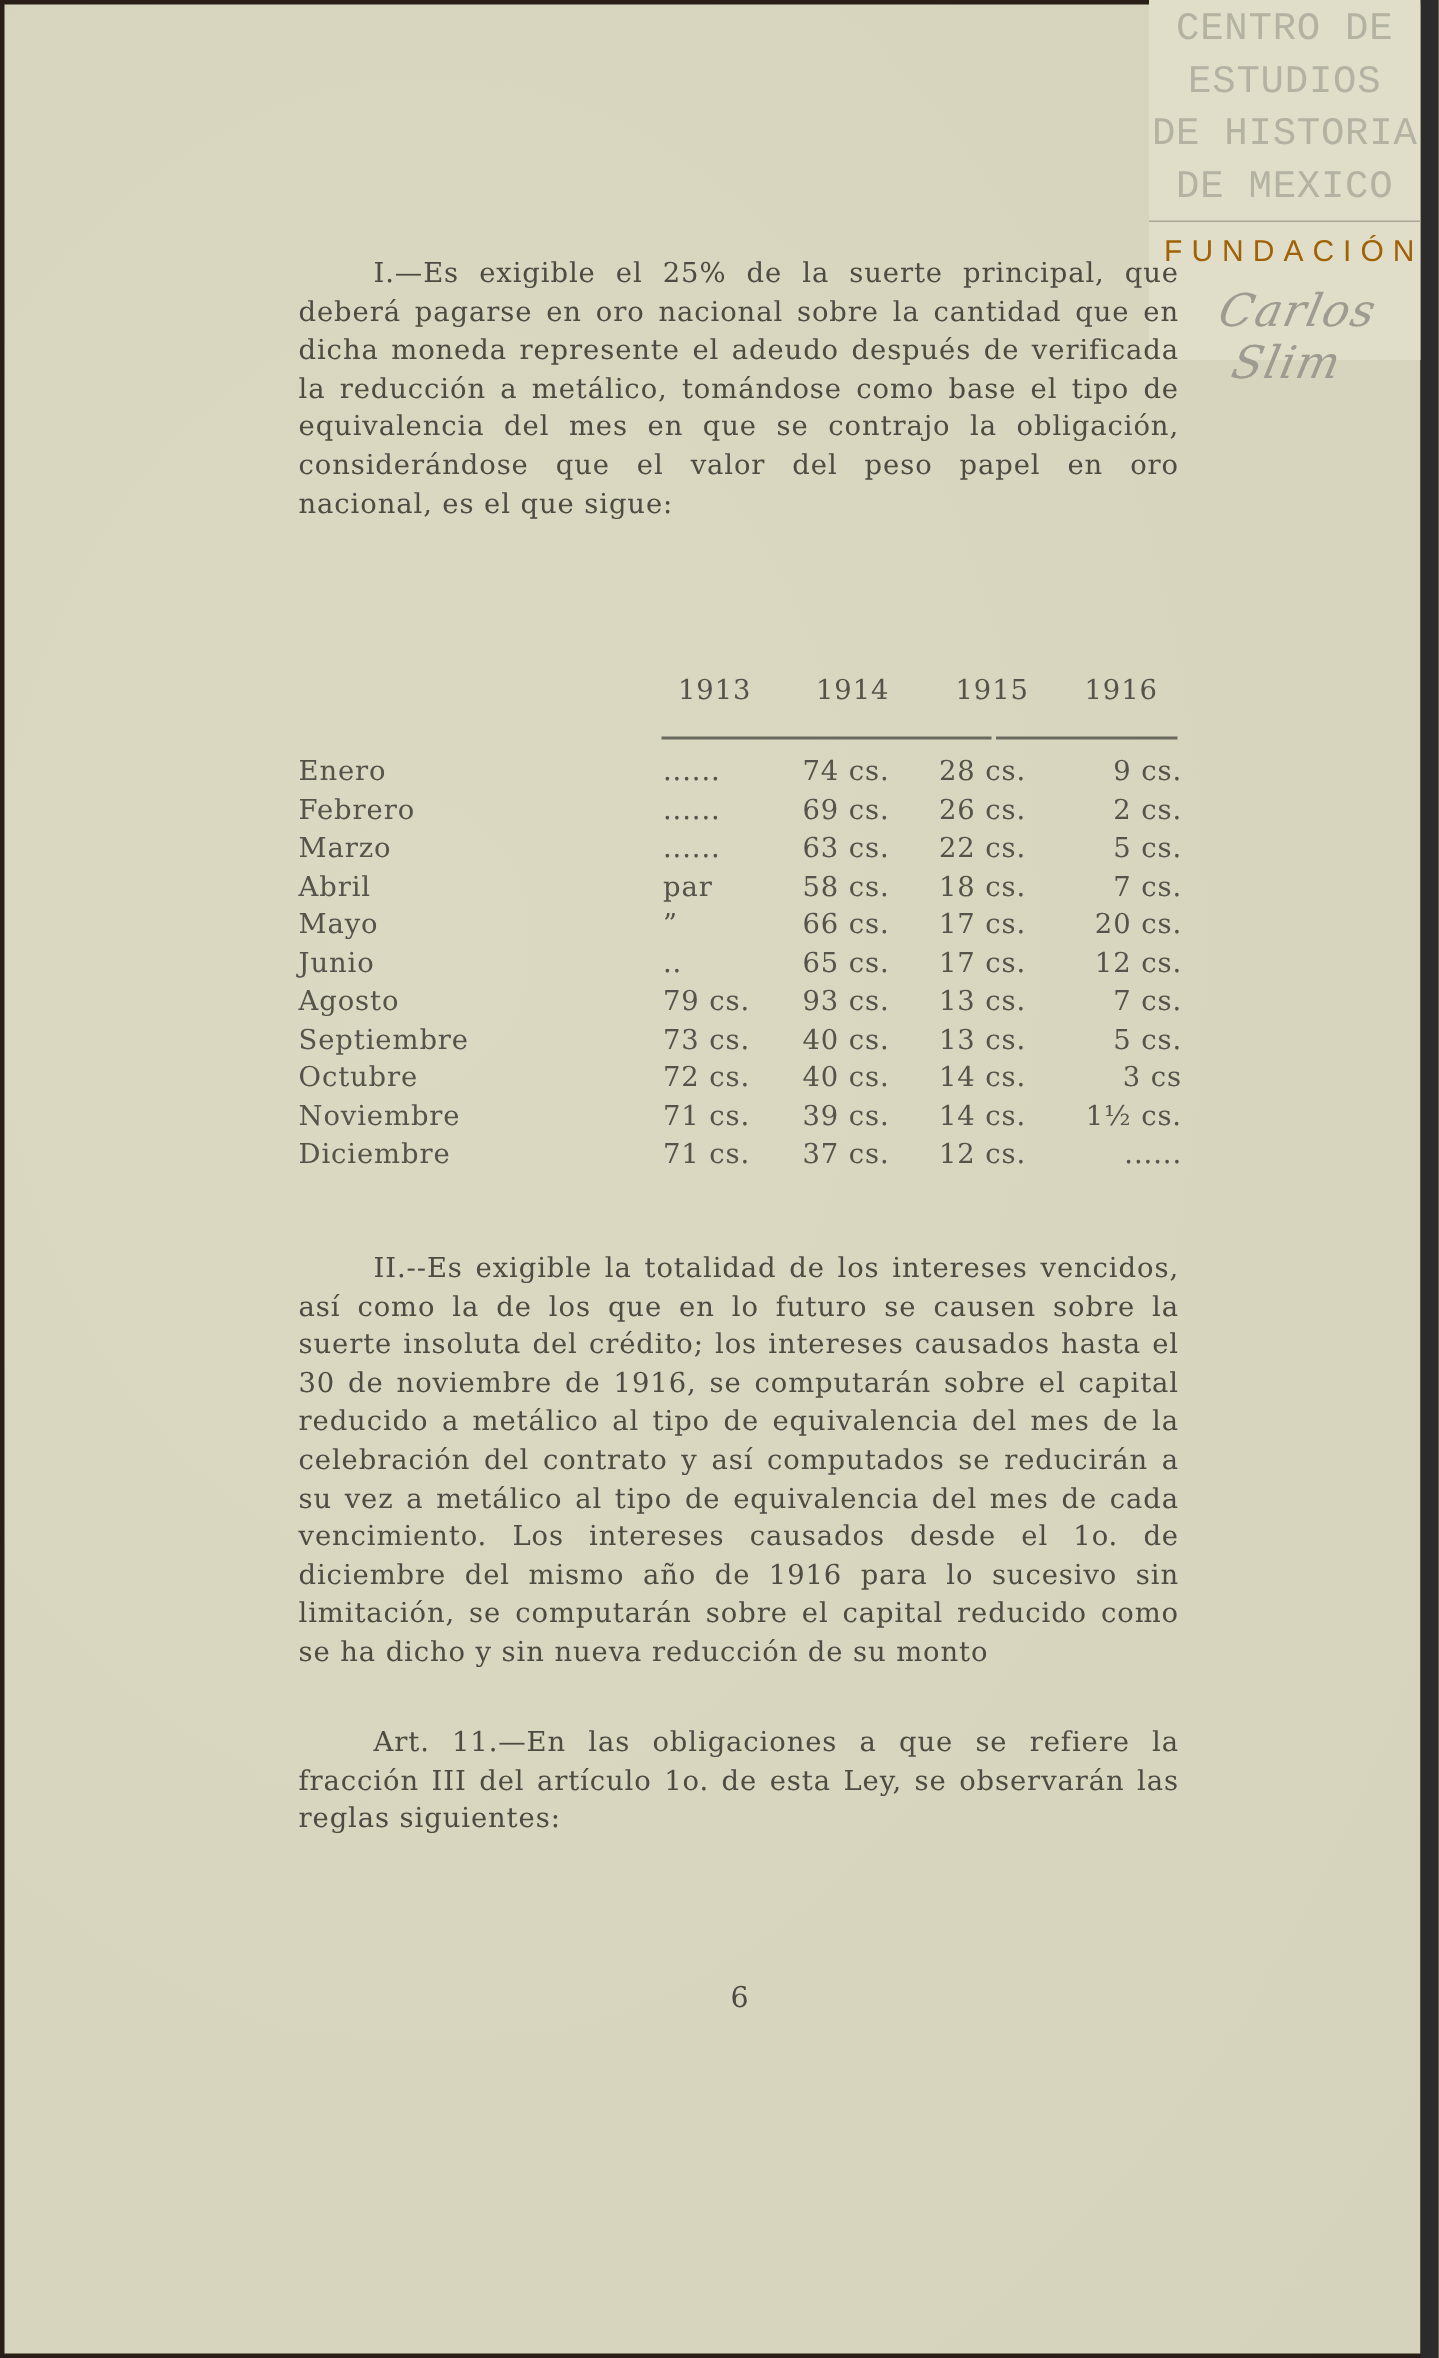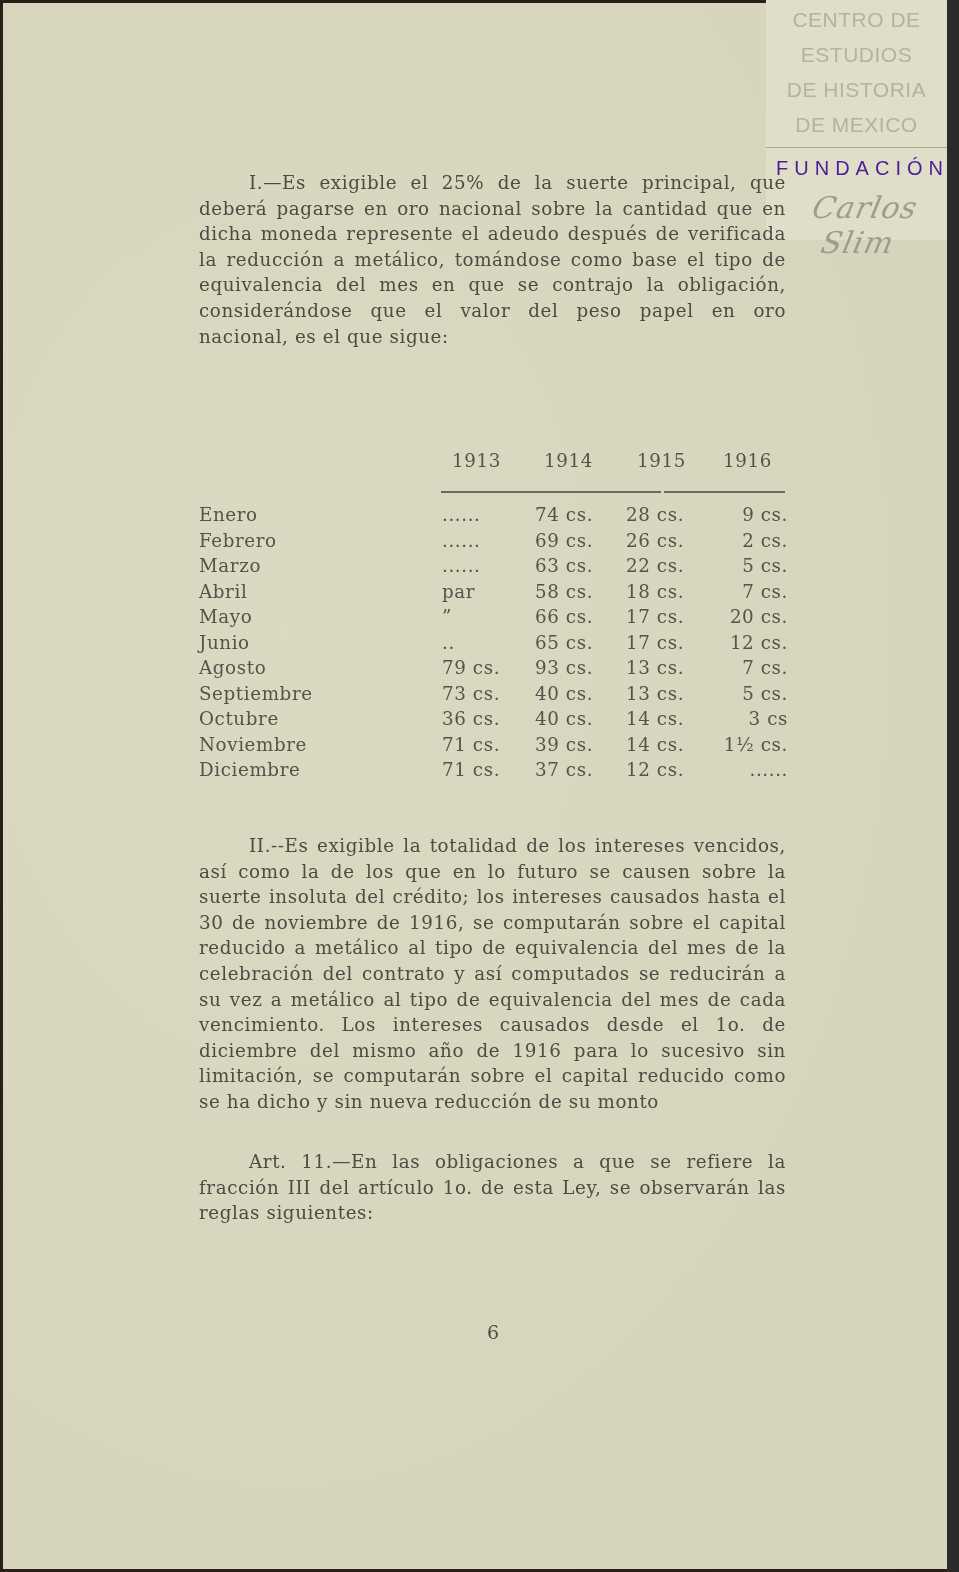--- a/index.html
+++ b/index.html
@@ -17,28 +17,28 @@
     position:absolute; left:947px; top:0; width:12px; height:1572px;
     background:#2b2b29;
   }
   .watermark {
     position:absolute; left:766px; top:0; width:181px; height:240px;
     background:#e0dec9;
     color:#b4b2a2;
     text-align:center;
   }
   .wm-line {
-    font-family:Liberation Sans, sans-serif;
-    font-size:21px; line-height:35px; letter-spacing:0.5px;
+    font-family:Liberation Mono, monospace;
+    font-size:26px; line-height:35px; letter-spacing:0.5px;
   }
   .wm-block { padding-top:2px; }
   .wm-rule { position:absolute; left:0; right:0; top:147px; height:1px; background:#a9a798; }
   .wm-fund {
     position:absolute; left:0; right:-12px; top:157px;
-    font-family:"Liberation Sans", sans-serif; font-size:20px; letter-spacing:6px; color:#4c1d95;
+    font-family:"Liberation Sans", sans-serif; font-size:20px; letter-spacing:6px; color:#a16207;
   }
   .wm-sig {
     position:absolute; left:10px; top:190px;
     font-family:"DejaVu Serif", serif; font-style:italic; font-size:30px; color:#9e9c90;
     letter-spacing:1px; transform:skewX(-12deg);
   }
   .text {
     position:absolute; left:199px; width:587px;
     color:#4d4b42; font-size:18.3px; line-height:25.6px;
     text-align:justify; letter-spacing:0.6px;
@@ -151,21 +151,21 @@
     </div>
     <div class="row">
       <span class="c-month">Septiembre</span>
       <span class="c13">73 cs.</span>
       <span class="c14">40 cs.</span>
       <span class="c15">13 cs.</span>
       <span class="c16">5 cs.</span>
     </div>
     <div class="row">
       <span class="c-month">Octubre</span>
-      <span class="c13">36 cs.</span>
+      <span class="c13">72 cs.</span>
       <span class="c14">40 cs.</span>
       <span class="c15">14 cs.</span>
       <span class="c16">3 cs</span>
     </div>
     <div class="row">
       <span class="c-month">Noviembre</span>
       <span class="c13">71 cs.</span>
       <span class="c14">39 cs.</span>
       <span class="c15">14 cs.</span>
       <span class="c16">1½ cs.</span>

